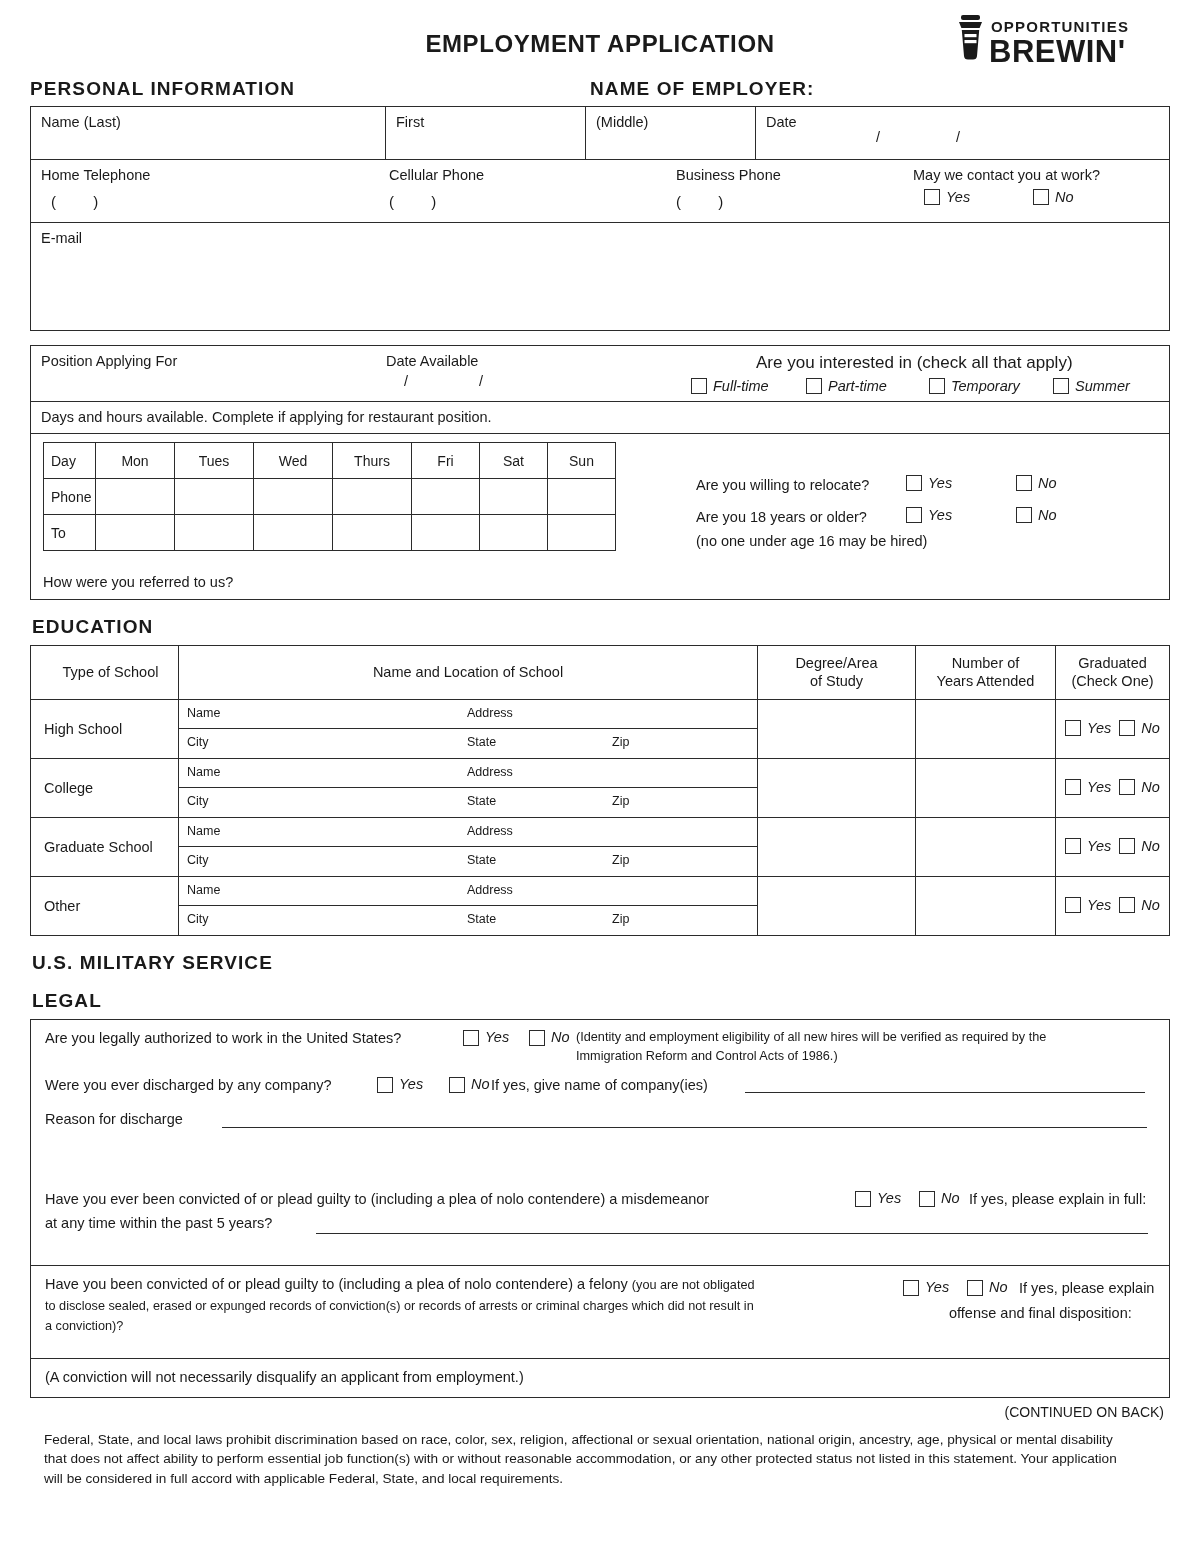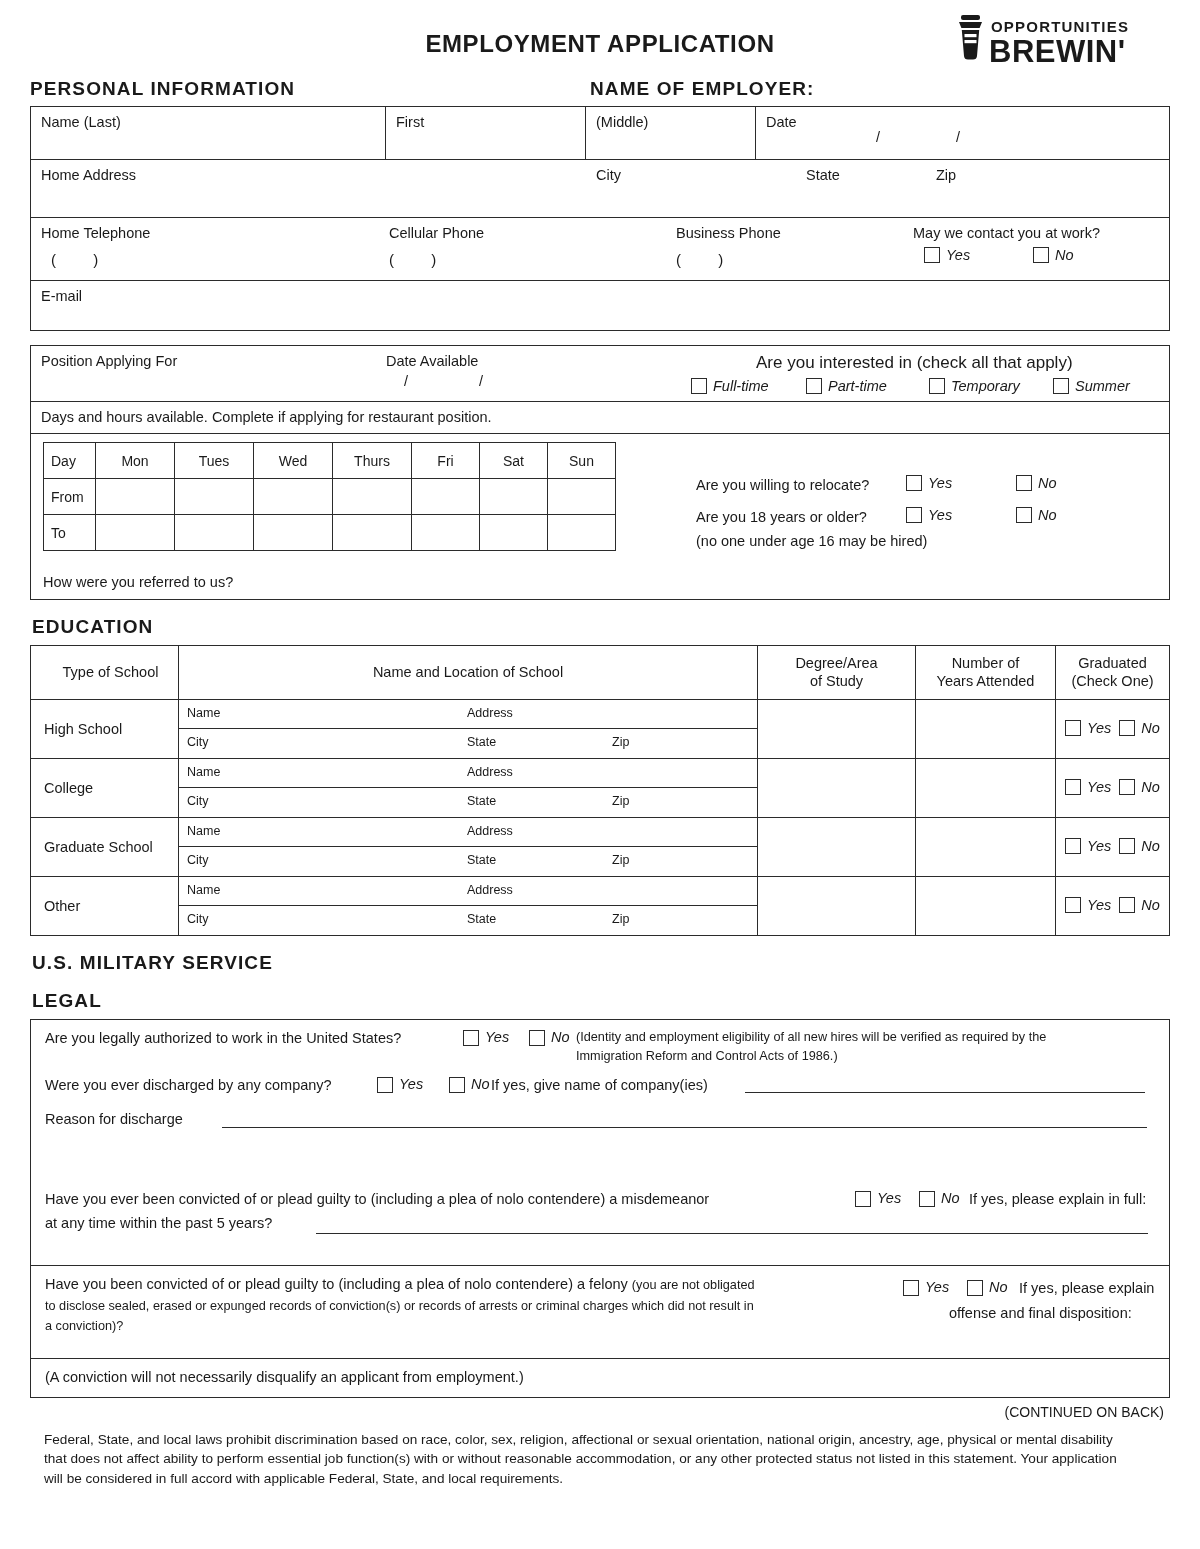--- a/index.html
+++ b/index.html
@@ -144,28 +144,20 @@
       <div class="cell" style="width:170px;">
         <span class="lbl">(Middle)</span>
       </div>
       <div class="cell" style="flex:1; position:relative;">
         <span class="lbl">Date</span>
         <span style="position:absolute; left:120px; top:22px;">/</span>
         <span style="position:absolute; left:200px; top:22px;">/</span>
       </div>
     </div>
 
-    <div class="row rowline" style="height:58px;">
-      <div class="cell" style="flex:1; border-right:none; position:relative;">
-        <span class="lbl">Home Address</span>
-        <span class="lbl" style="position:absolute; left:555px; top:0;">City</span>
-        <span class="lbl" style="position:absolute; left:765px; top:0;">State</span>
-        <span class="lbl" style="position:absolute; left:895px; top:0;">Zip</span>
-      </div>
-    </div>
 
     <div class="row rowline" style="height:63px;">
       <div class="cell" style="flex:1; border-right:none; position:relative;">
         <span class="lbl">Home Telephone</span>
         <span class="lbl paren" style="position:absolute; left:10px; top:26px;">(&nbsp;&nbsp;&nbsp;&nbsp;&nbsp;&nbsp;&nbsp;)</span>
 
         <span class="lbl" style="position:absolute; left:348px; top:0;">Cellular Phone</span>
         <span class="lbl paren" style="position:absolute; left:348px; top:26px;">(&nbsp;&nbsp;&nbsp;&nbsp;&nbsp;&nbsp;&nbsp;)</span>
 
         <span class="lbl" style="position:absolute; left:635px; top:0;">Business Phone</span>
@@ -235,21 +227,21 @@
             <td class="lead">Day</td>
             <td class="dcol">Mon</td>
             <td class="dcol">Tues</td>
             <td class="dcol">Wed</td>
             <td class="dcol">Thurs</td>
             <td style="width:68px;">Fri</td>
             <td style="width:68px;">Sat</td>
             <td style="width:68px;">Sun</td>
           </tr>
           <tr>
-            <td class="lead">From</td>
+            <td class="lead">Phone</td>
             <td></td>
             <td></td>
             <td></td>
             <td></td>
             <td></td>
             <td></td>
             <td></td>
           </tr>
           <tr>
             <td class="lead">To</td>

